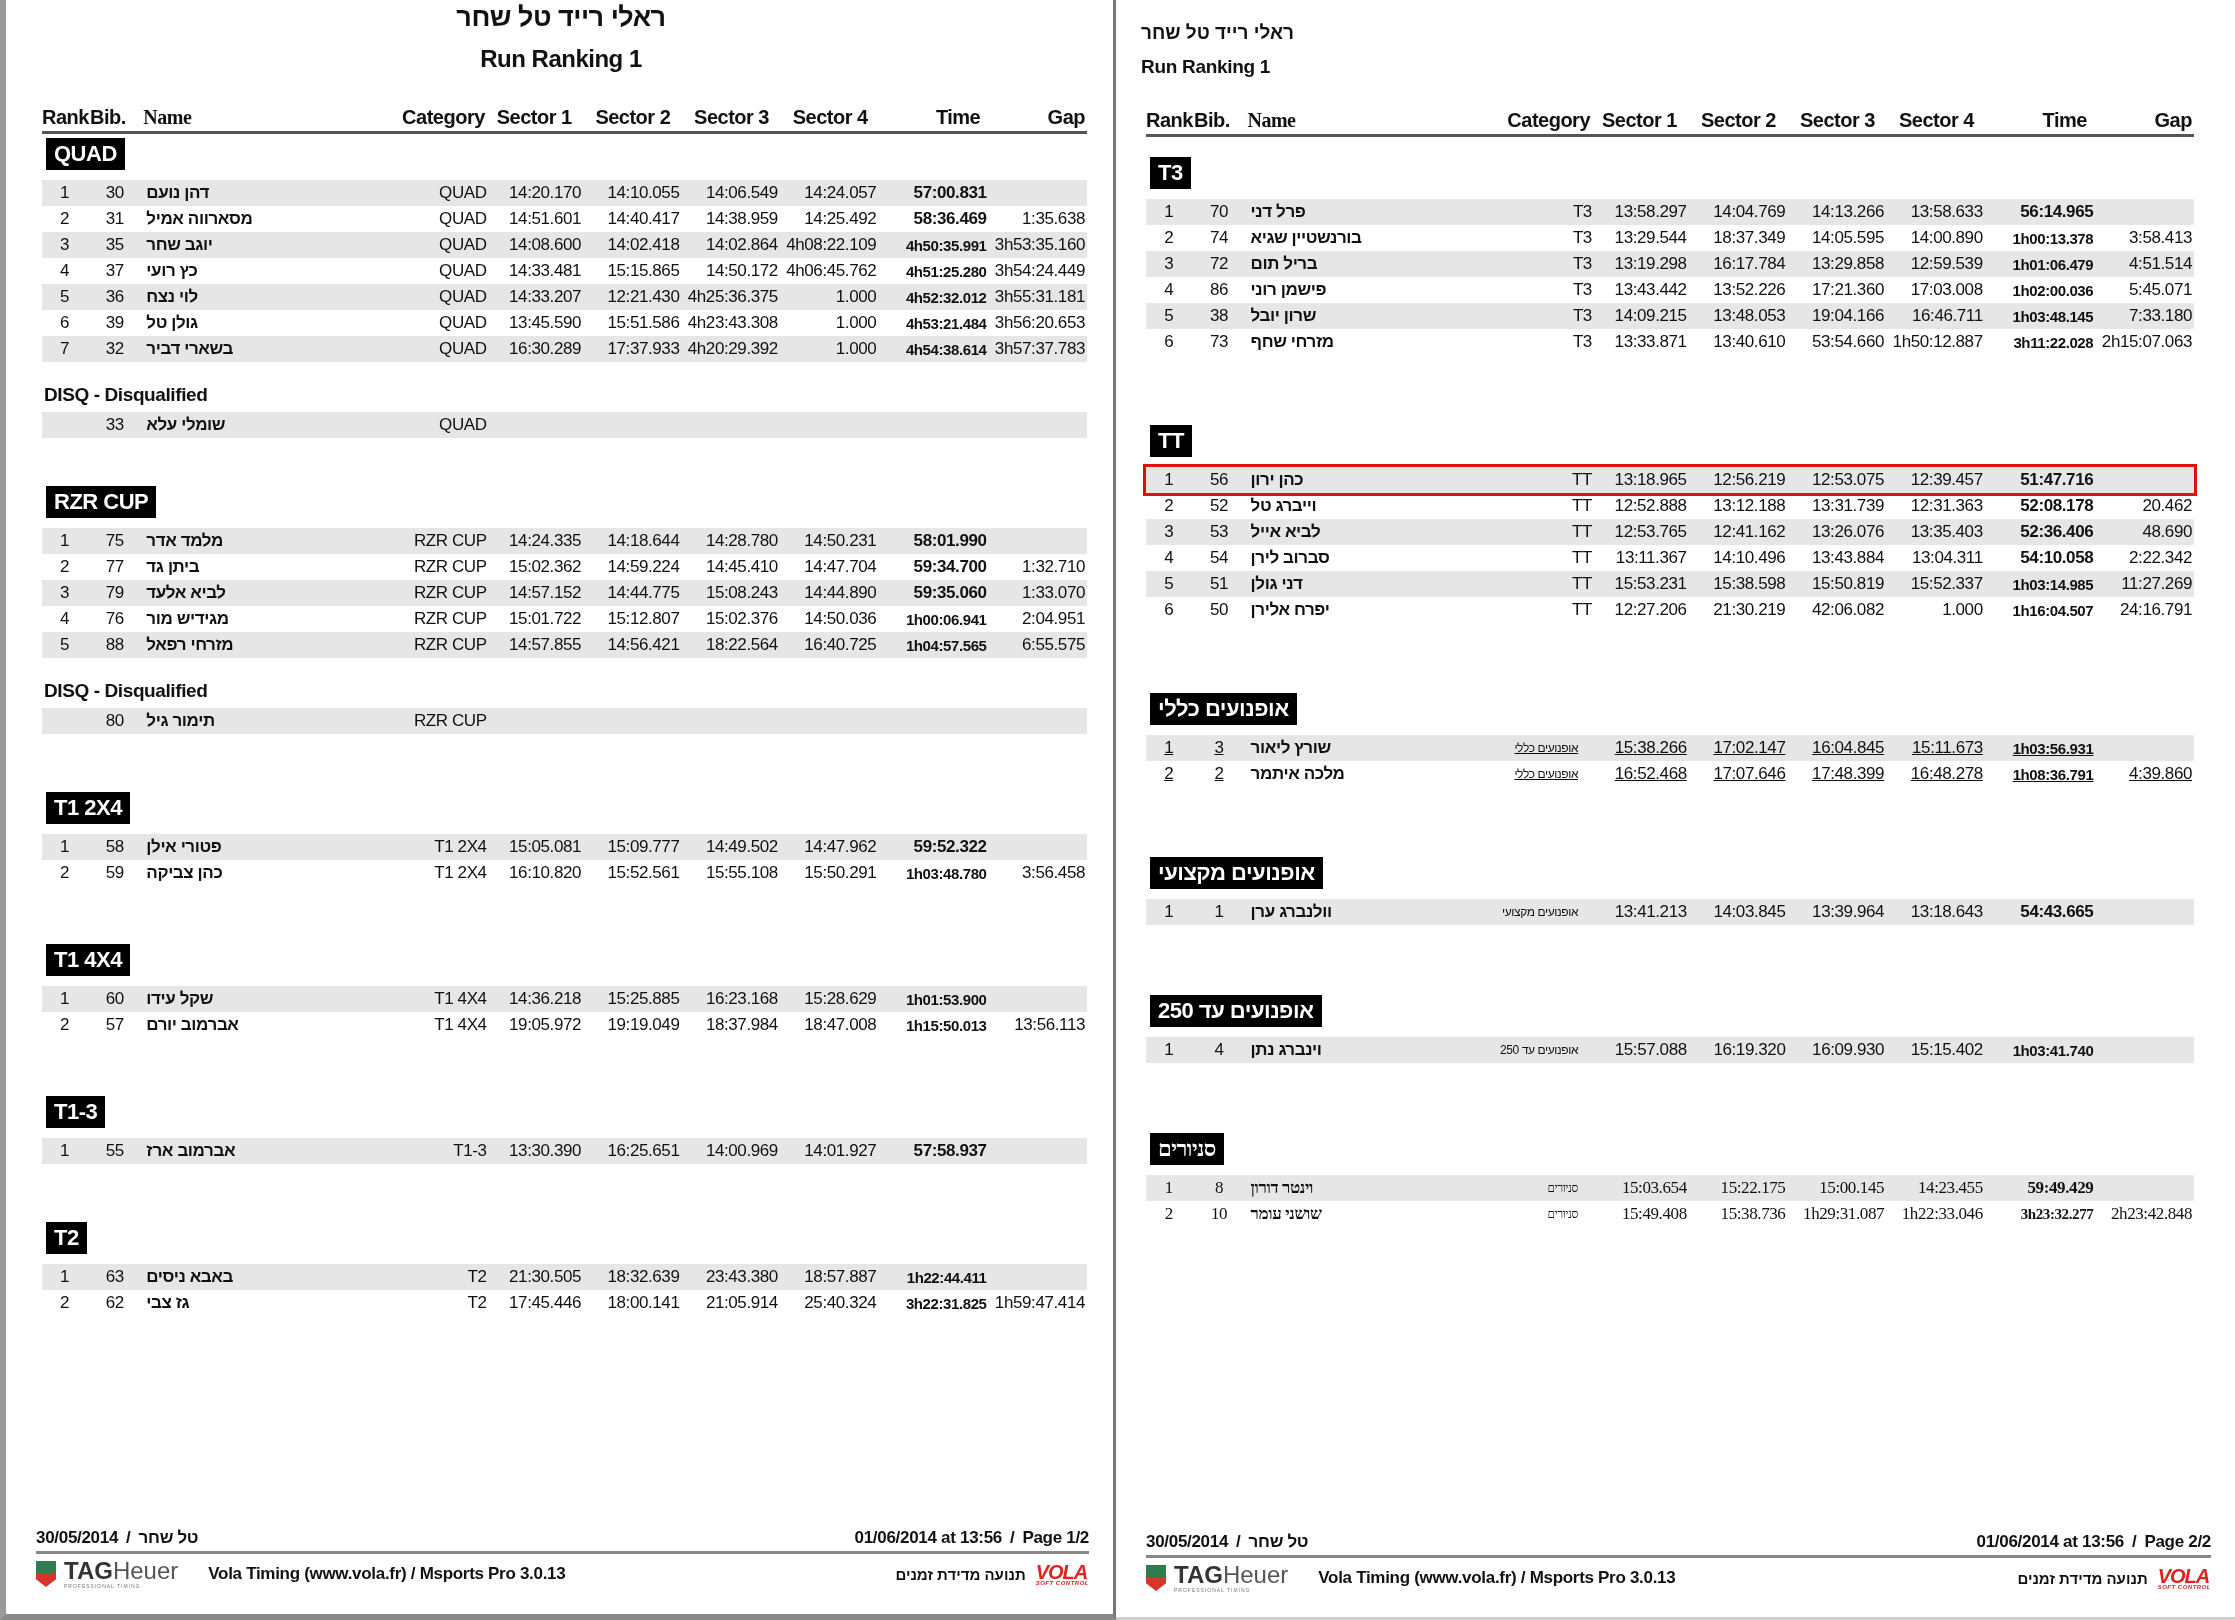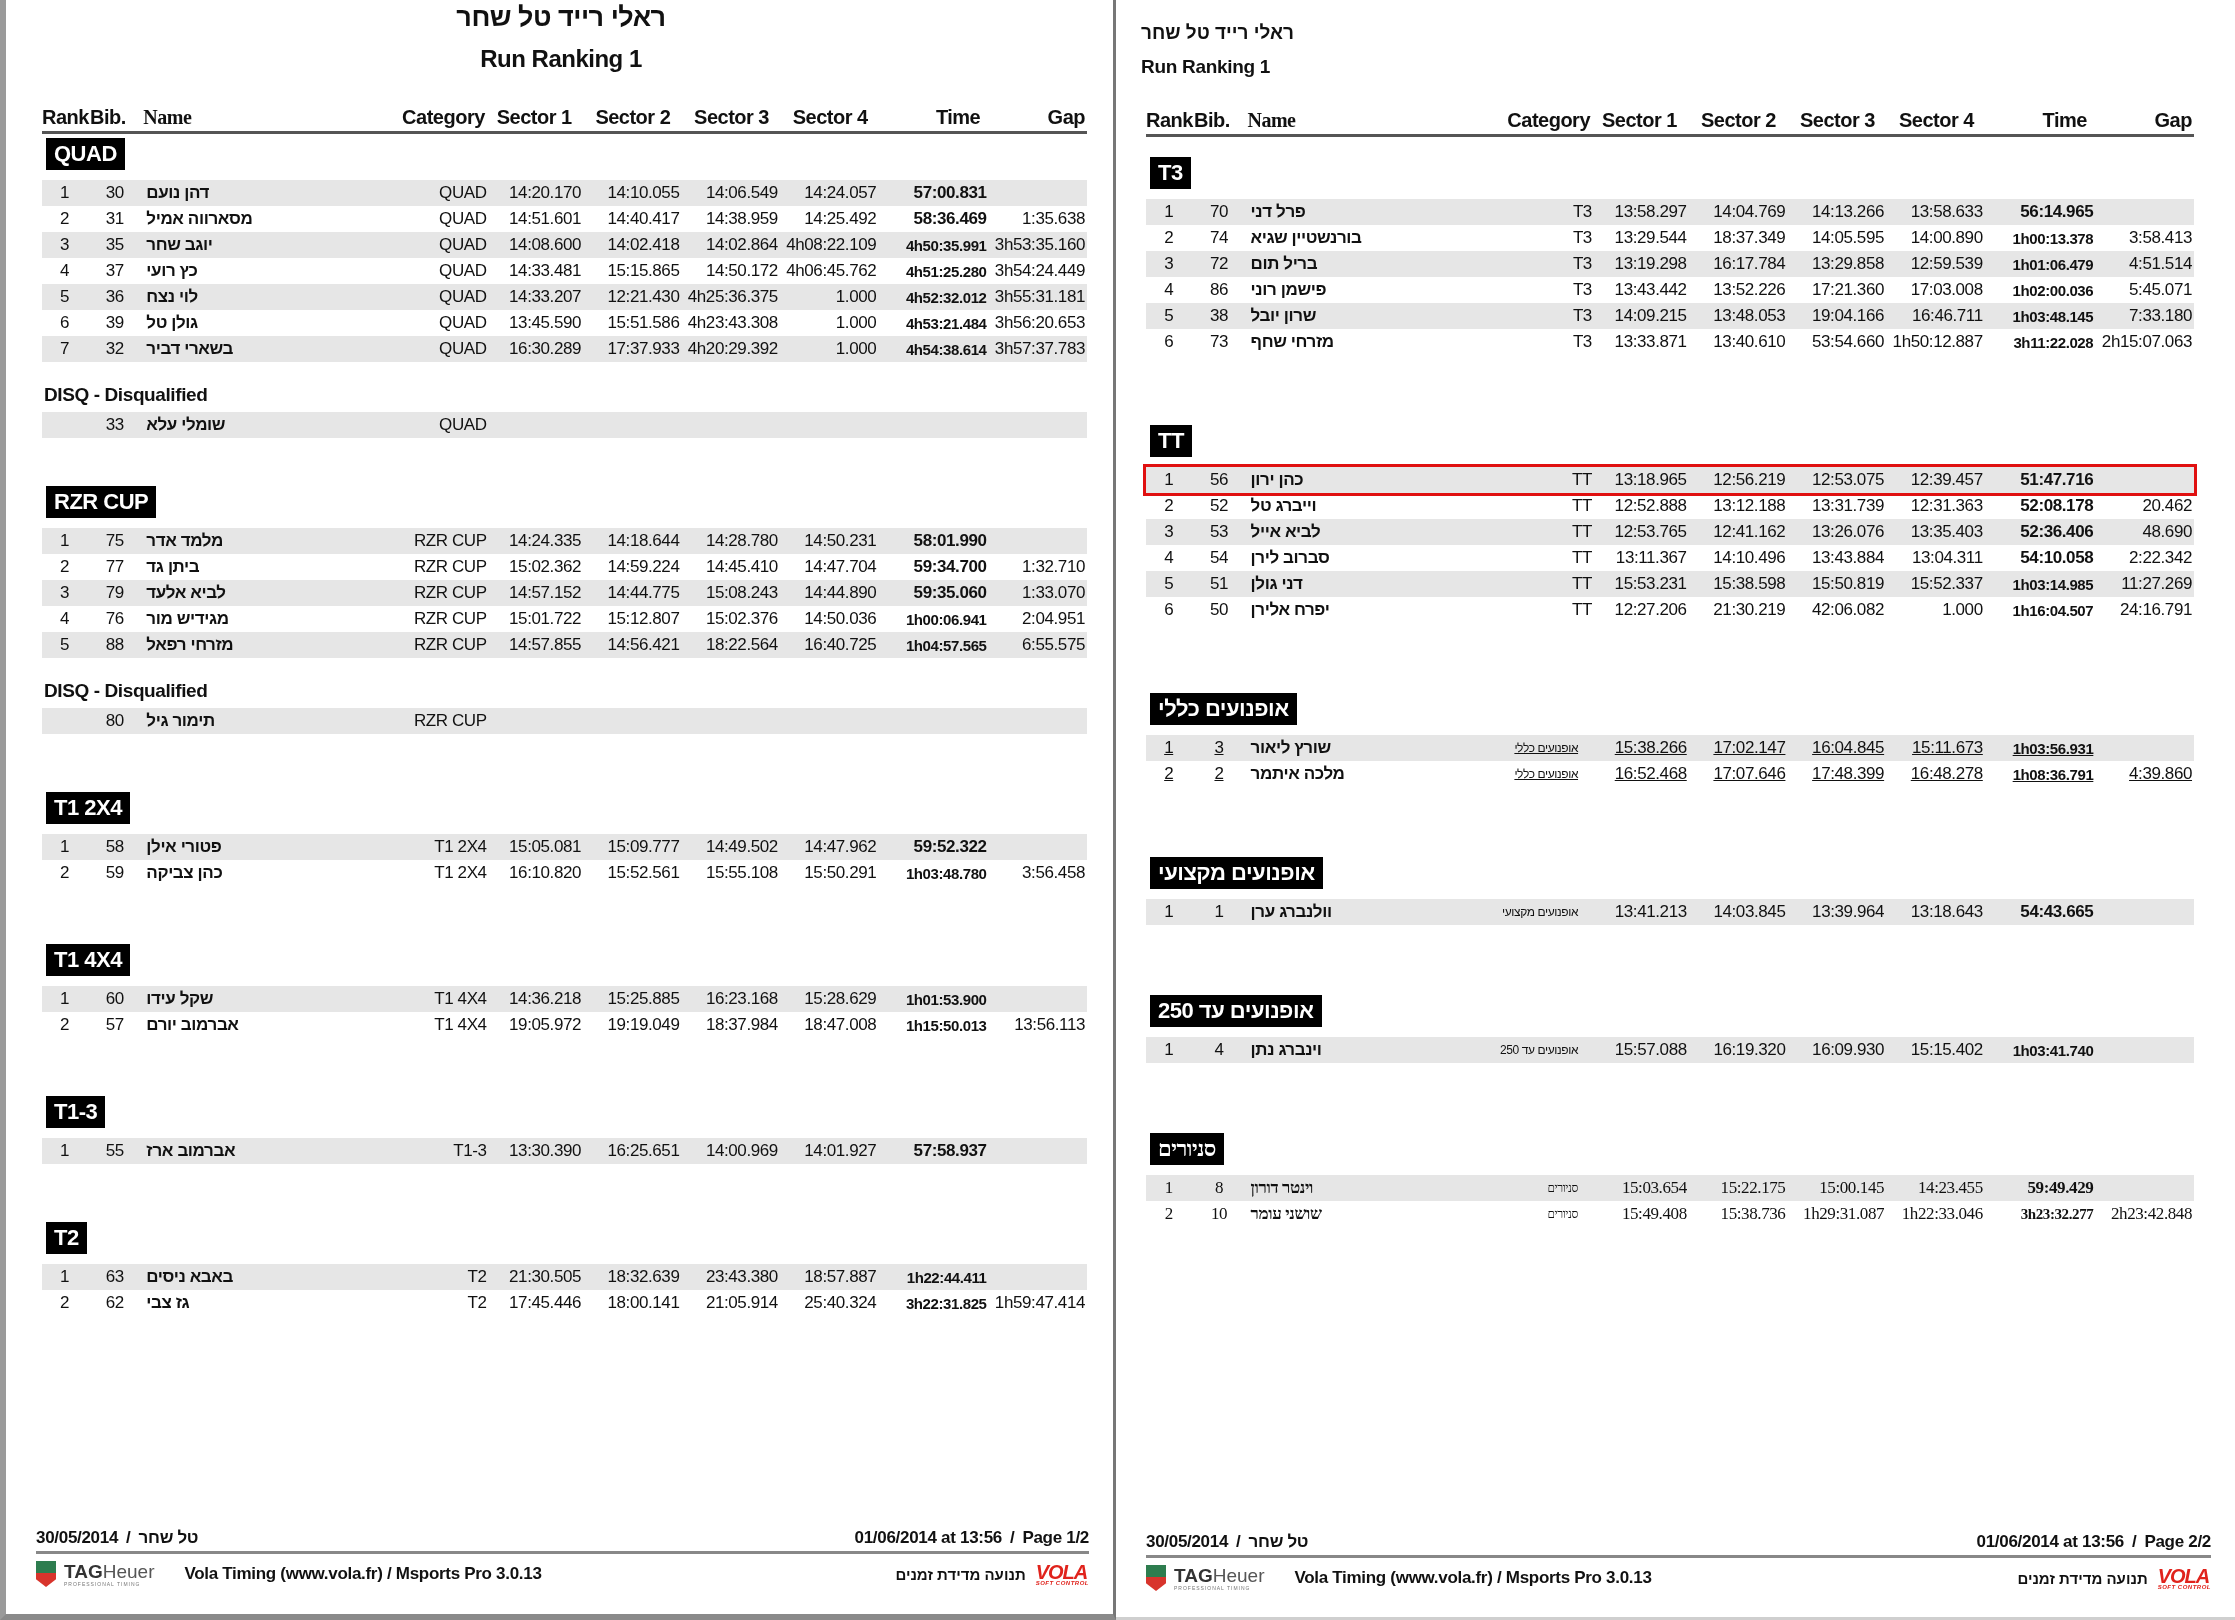--- a/index.html
+++ b/index.html
@@ -53,21 +53,21 @@
 
   .footer { position: absolute; left: 30px; right: 24px; }
   #page1 .footer { top: 1528px; }
   #page2 .footer { top: 1532px; }
   .foot-line { display: flex; justify-content: space-between; font-weight: bold; font-size: 17px; letter-spacing: -0.3px; height: 26px; border-bottom: 3px solid #888; }
   .foot-left .rtl { direction: rtl; unicode-bidi: isolate; display: inline-block; }
   .foot-brand { display: flex; justify-content: space-between; align-items: center; height: 40px; }
   .brand-left { display: flex; align-items: center; gap: 8px; }
   .tag-shield { width: 20px; height: 26px; background: linear-gradient(#2e7d4f 0 45%, #d8342c 45% 100%); clip-path: polygon(0 0,100% 0,100% 70%,50% 100%,0 70%); }
   .tag-word { display: flex; flex-direction: column; line-height: 1; }
-  .tag-word .tw { font-size: 19px; color: #333; }
+  .tag-word .tw { font-size: 24px; color: #333; }
   .tag-word .tw b { font-weight: bold; }
   .tag-word .tw span { font-weight: normal; color: #555; }
   .tag-word .ts { font-size: 5px; color: #777; letter-spacing: 1px; margin-top: 1px; }
   .brand-text { font-weight: bold; font-size: 17px; letter-spacing: -0.3px; margin-left: 22px; text-align: right; }
   .brand-right { display: flex; align-items: center; gap: 10px; }
   .brand-right .rtl { direction: rtl; font-weight: bold; font-size: 15px; }
   .vola-logo { color: #e0231c; font-weight: bold; font-style: italic; font-size: 20px; letter-spacing: -1px; line-height: 1; display: flex; flex-direction: column; }
   .vola-logo small { font-size: 6px; letter-spacing: 0.5px; margin-top: -2px; }
 </style>
 </head>

